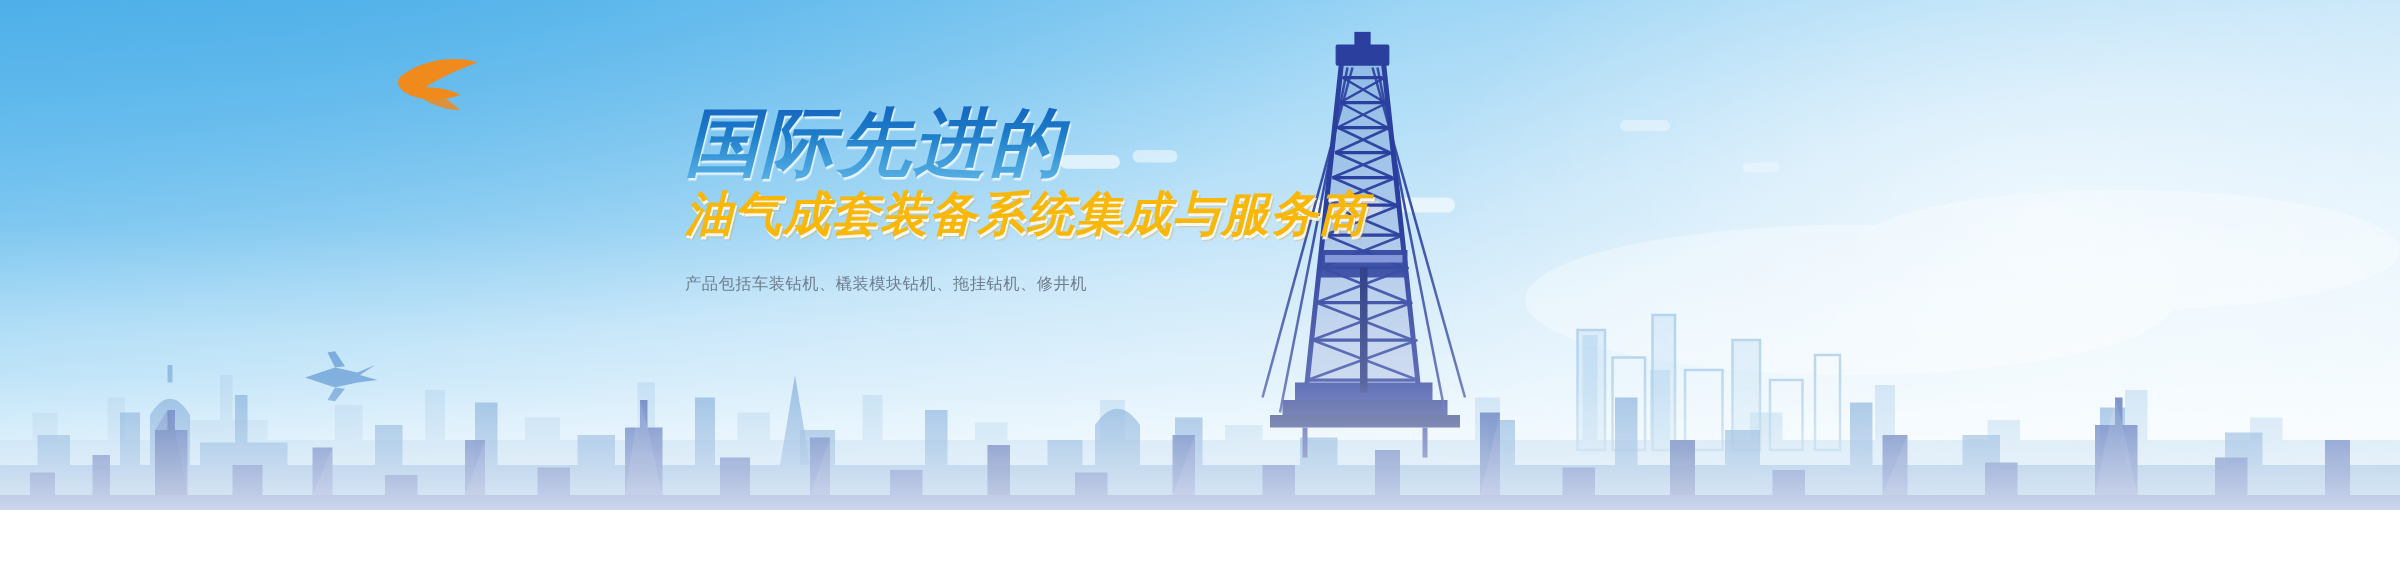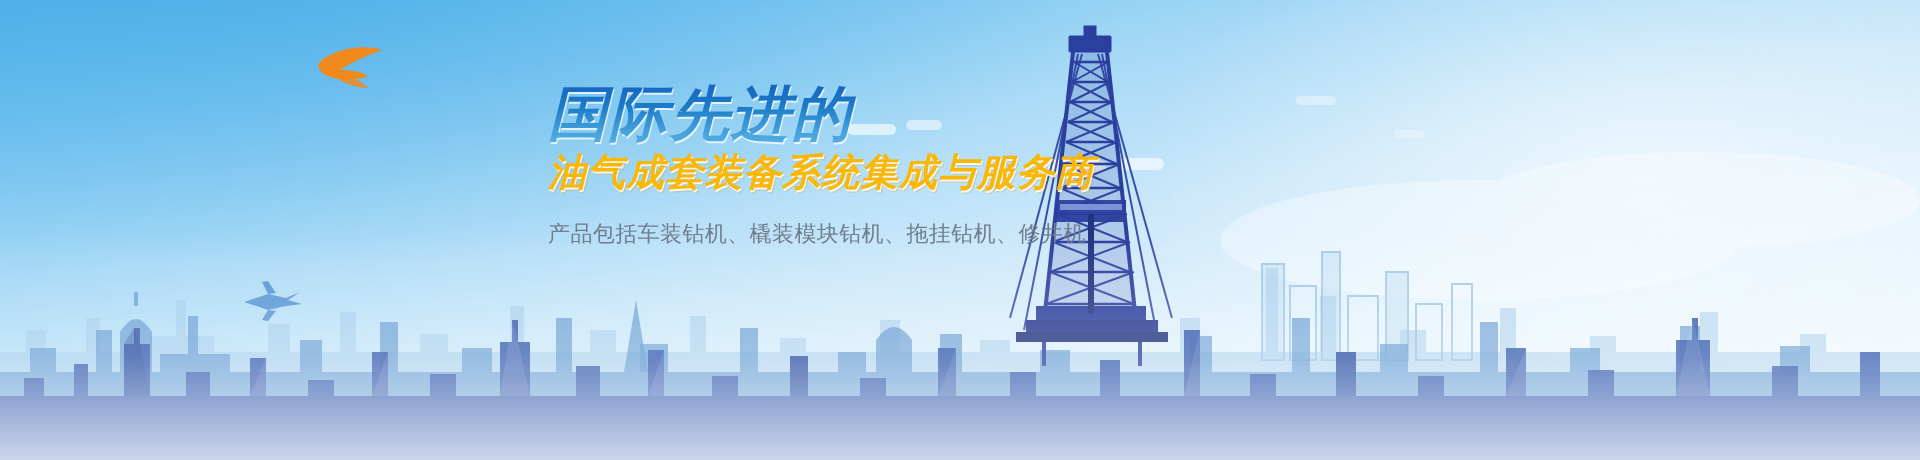--- a/index.html
+++ b/index.html
@@ -1,21 +1,21 @@
 <!DOCTYPE html>
 <html><head>
 <meta charset="utf-8">
 <style>
   html,body{margin:0;padding:0;}
   body{
     width:1920px;height:460px;overflow:hidden;
     font-family:"Liberation Sans","DejaVu Sans",sans-serif;
   }
   #banner{
-    position:relative;width:1920px;height:460px;overflow:hidden;
+    position:relative;width:1920px;height:408px;overflow:hidden;
     background:
       radial-gradient(ellipse 1400px 520px at 14% -12%, rgba(60,165,228,0.55) 0%, rgba(60,165,228,0) 62%),
       linear-gradient(168deg,#59b6ec 0%, #79c6f1 16%, #a6d9f6 34%, #cbe8fa 52%, #e3f3fd 70%, #eef8fe 86%, #f4fbff 100%);
   }
   
   .glow{
     position:absolute;right:-120px;top:-60px;width:900px;height:520px;
     background:radial-gradient(ellipse at 55% 45%, rgba(255,255,255,0.55) 0%, rgba(255,255,255,0.18) 45%, rgba(255,255,255,0) 72%);
     pointer-events:none;
   }
@@ -41,21 +41,21 @@
     margin:0;white-space:nowrap;
   }
   .subhead{
     font-size:38px;line-height:1.1;font-weight:bold;font-style:italic;
     letter-spacing:1px;color:#f9b707;
     text-shadow:1px 2px 0 rgba(255,255,255,0.85), 2px 3px 1px rgba(206,140,0,0.28);
     margin:7px 0 0 0;white-space:nowrap;font-family:Liberation Serif, serif;
   }
   .body-lines{margin-top:22px;}
   .body-line{
-    font-size:22px;line-height:1.62;color:#6f7d8c;letter-spacing:0.4px;
+    font-size:13px;line-height:1.62;color:#6f7d8c;letter-spacing:0.4px;
     white-space:nowrap;
   }
 </style>
 </head>
 <body>
 
 <div id="banner">
 
   <svg class="layer" width="1920" height="460" viewBox="0 0 1920 460" aria-hidden="true">
     <g fill="#ffffff" opacity="0.85">

